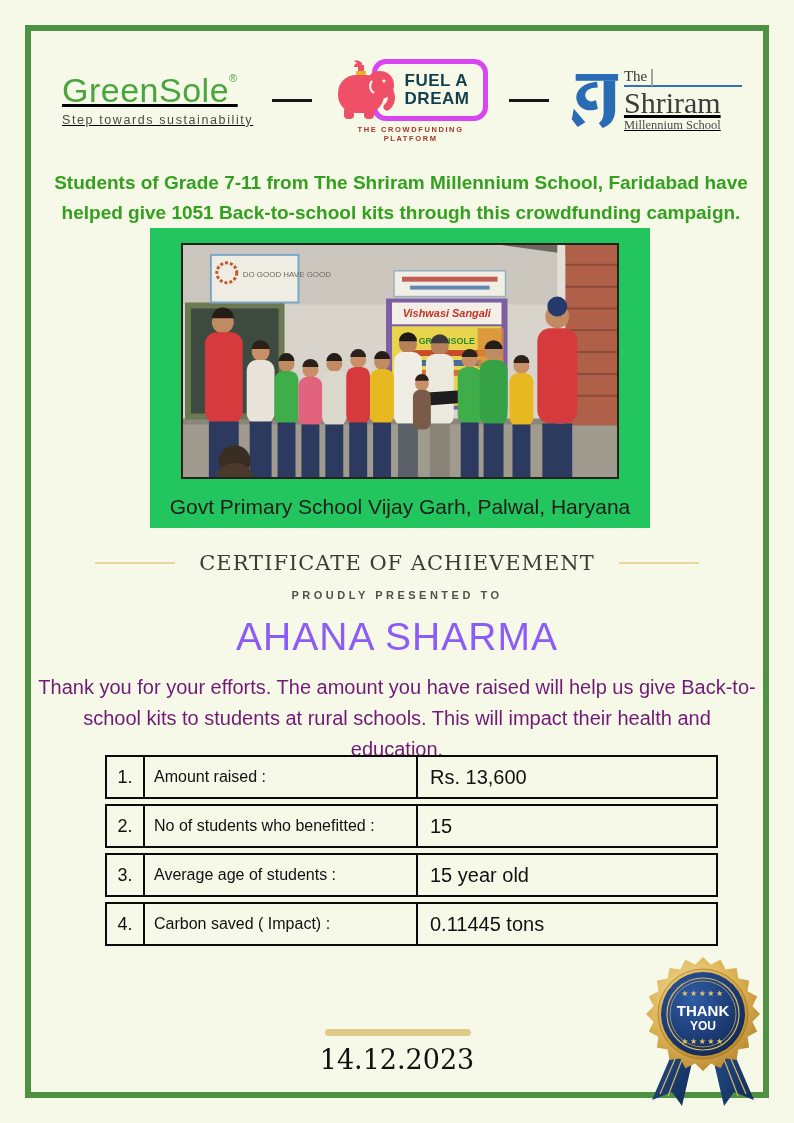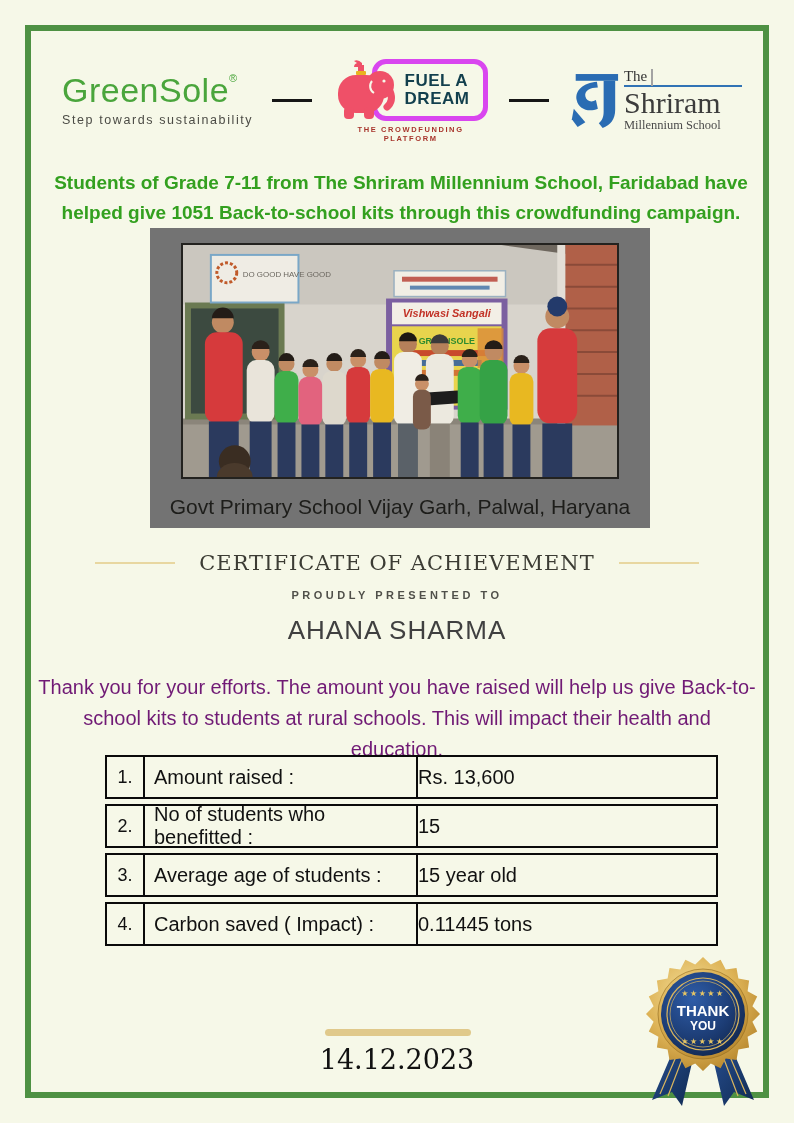--- a/index.html
+++ b/index.html
@@ -4,21 +4,21 @@
 <style>
   * { margin:0; padding:0; box-sizing:border-box; }
   html,body { width:794px; height:1123px; }
   body { font-family:"Liberation Sans", sans-serif; background:#eef0e2; }
   .page { position:relative; width:794px; height:1123px; background:#f6f8e8; overflow:hidden; }
   .frame { position:absolute; left:25px; top:25px; right:25px; bottom:25px;
            border:6px solid #4e9143; pointer-events:none; }
 
   
   .logos { position:absolute; top:52px; left:62px; right:52px; height:96px;
-           display:flex; align-items:center; justify-content:space-between; }
+           display:flex; align-items:center; justify-content:space-between;text-decoration:underline; }
   .dash { width:40px; height:3px; background:#161616; }
 
   .gs-logo { text-align:left; }
   .gs-name { font-size:34px; font-weight:300; color:#4aa53c; letter-spacing:0.5px; line-height:1; }
   .gs-name sup { font-size:11px; vertical-align:20px; }
   .gs-tag { font-size:12.5px; color:#4b4b45; letter-spacing:1.6px; margin-top:6px; }
 
   .fad-logo { position:relative; width:158px; height:86px; }
   .fad-box { position:absolute; left:40px; top:2px; width:116px; height:62px;
              border:5px solid #d946ef; border-radius:14px;
@@ -35,47 +35,47 @@
             border-right:2px solid #a3a3a3; padding-right:4px; line-height:1; padding-bottom:2px; }
   .sh-rule { height:2px; background:#3173b5; width:118px; margin-top:-1px; }
   .sh-name { font-family:"Liberation Serif", serif; font-size:30px; color:#3c3c3c; line-height:1.05; }
   .sh-sub { font-family:"Liberation Serif", serif; font-size:12.5px; color:#4a4a4a; }
 
   
   .headline { position:absolute; top:168px; left:44px; right:44px; text-align:center;
               font-size:19px; font-weight:bold; color:#33a01f; line-height:1.6;margin-left:8px; }
 
   
-  .photo-card { position:absolute; left:150px; top:228px; width:500px; height:300px; background:#737373; }
+  .photo-card { position:absolute; left:150px; top:228px; width:500px; height:300px; background:#22c55e; }
   .photo { position:absolute; left:31px; top:15px; width:438px; height:236px;
            border:2px solid #23221f; background:#d6d2cb; }
   .caption { position:absolute; left:0; bottom:9px; width:100%; text-align:center;
              font-size:21px; color:#1d1d1a; }
 
   
   .cert-title-row { position:absolute; top:551px; left:95px; right:95px;
                     display:flex; align-items:center; gap:24px; }
   .cert-line { flex:1; height:2px; background:#e8d7a0; }
   .cert-title { font-family:"DejaVu Serif", serif; font-weight:400; font-size:21px;
                 color:#3c3c34; letter-spacing:1px; white-space:nowrap; }
   .presented { position:absolute; top:589px; left:0; width:100%; text-align:center;
                font-size:11px; font-weight:bold; color:#50504a; letter-spacing:3.5px; }
   .recipient { position:absolute; top:615px; left:0; width:100%; text-align:center;
-               font-size:26px; color:#404040; letter-spacing:1px; }
+               font-size:39px; color:#8b5cf6; letter-spacing:1px; }
   .message { position:absolute; top:672px; left:38px; right:38px; text-align:center;
              font-size:20px; color:#701a75; line-height:1.55; }
 
   
   .stats-table { position:absolute; left:105px; top:755px; width:613px; }
   .stats-row { display:flex; height:44px; border:2px solid #0a0a0a; margin-bottom:5px; align-items:stretch; }
   .cell-num { width:38px; border-right:2px solid #0a0a0a; display:flex; align-items:center;
               justify-content:center; font-size:18px; color:#111; }
-  .cell-label { flex:1; display:flex; align-items:center; padding-left:9px; font-size:20px; color:#111; }
+  .cell-label { flex:1; display:flex; align-items:center; padding-left:9px; font-size:16px; color:#111; }
   .cell-value { width:300px; border-left:2px solid #0a0a0a; display:flex; align-items:center;
-                font-size:20px; color:#111; }
+                padding-left:12px; font-size:20px; color:#111; }
 
   
   .gold-line { position:absolute; left:325px; top:1029px; width:146px; height:7px;
                border-radius:4px; background:#e0c98b; }
   .date { position:absolute; top:1044px; left:0; width:100%; text-align:center;
           font-family:"DejaVu Serif", serif; font-size:27px; color:#111; }
   .badge { position:absolute; left:636px; top:952px; width:134px; height:156px; z-index:5; }
 </style>
 </head>
 <body>

